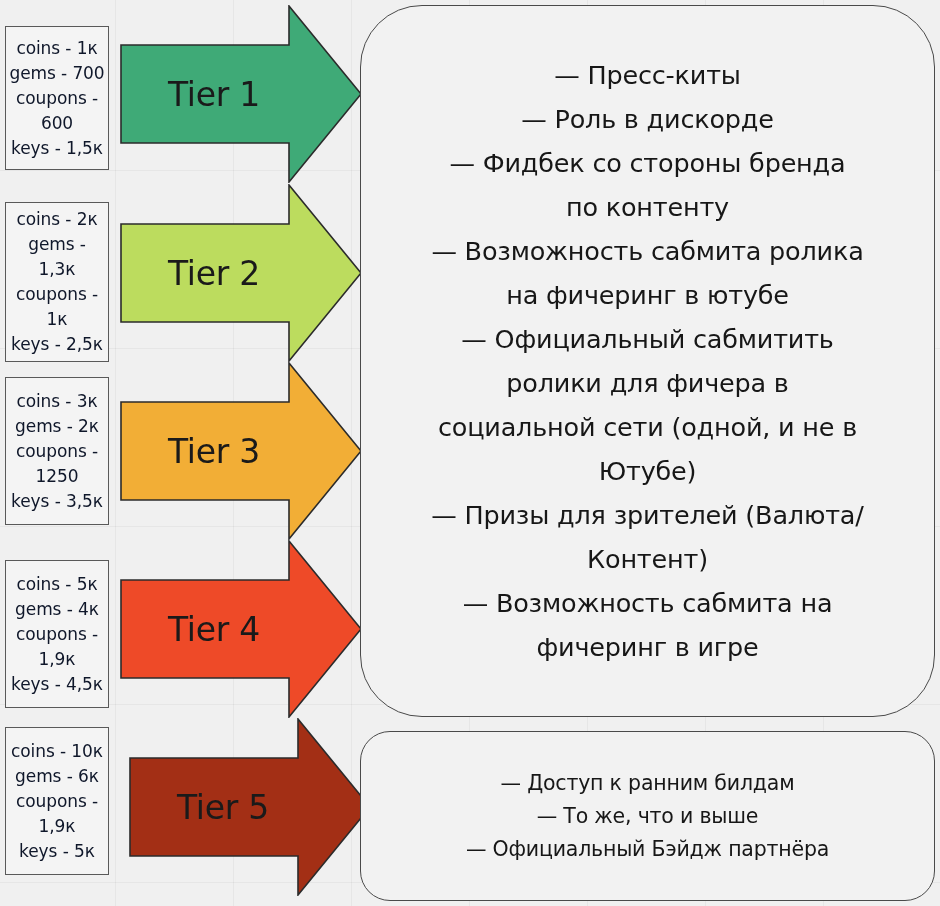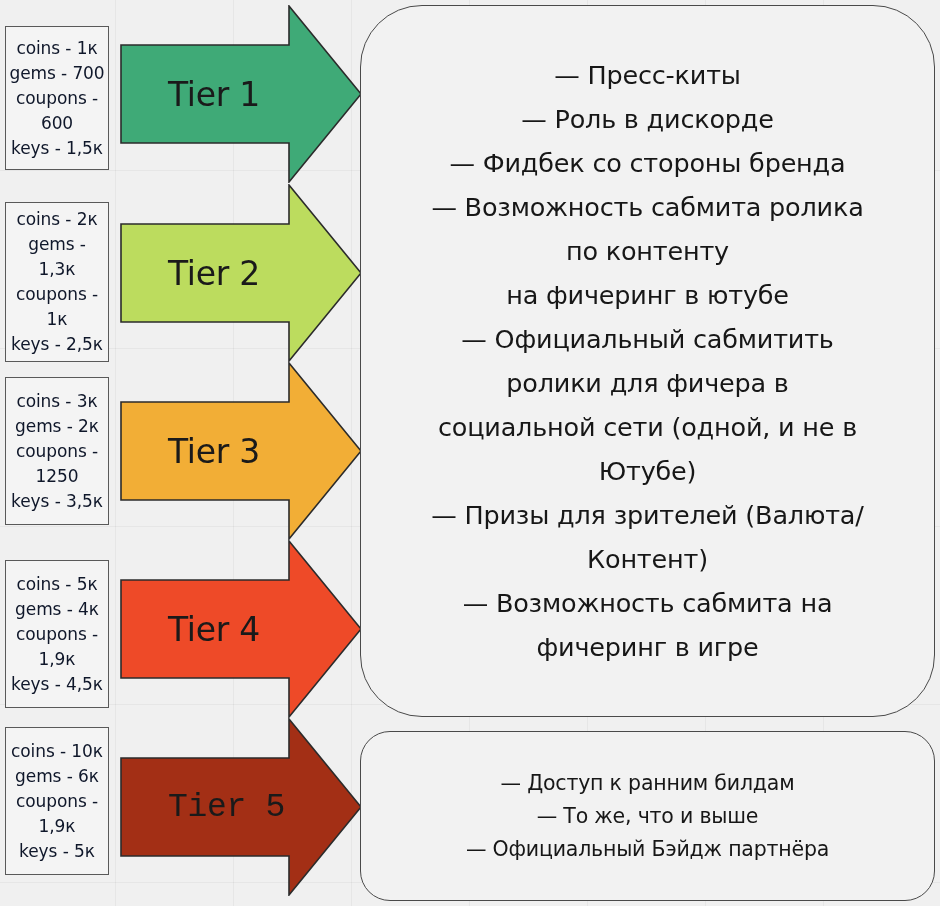--- a/index.html
+++ b/index.html
@@ -174,33 +174,33 @@
     <div class="arrow-label">Tier 3</div>
   </div>
 
   <div class="arrow" style="left:120px; top:540px; width:242px; height:178px;">
     <svg width="242" height="178" viewBox="0 0 242 178">
       <polygon points="1,40 169,40 169,1 241,89 169,177 169,138 1,138" fill="#ee4a28" stroke="#2b2b2b" stroke-width="1.6" stroke-linejoin="miter"></polygon>
     </svg>
     <div class="arrow-label">Tier 4</div>
   </div>
 
-  <div class="arrow" style="left:120px; top:718px; width:242px; height:178px;font-family:Liberation Mono, monospace;">
+  <div class="arrow" style="left:129px; top:718px; width:242px; height:178px;">
     <svg width="242" height="178" viewBox="0 0 242 178">
       <polygon points="1,40 169,40 169,1 241,89 169,177 169,138 1,138" fill="#a32f15" stroke="#2b2b2b" stroke-width="1.6" stroke-linejoin="miter"></polygon>
     </svg>
     <div class="arrow-label">Tier 5</div>
   </div>
 
   <div class="panel" id="panel-main">
     <div class="benefit-line">— Пресс-киты</div>
     <div class="benefit-line">— Роль в дискорде</div>
     <div class="benefit-line">— Фидбек со стороны бренда</div>
+    <div class="benefit-line">по контенту</div>
     <div class="benefit-line">— Возможность сабмита ролика</div>
-    <div class="benefit-line">по контенту</div>
     <div class="benefit-line">на фичеринг в ютубе</div>
     <div class="benefit-line">— Официальный сабмитить</div>
     <div class="benefit-line">ролики для фичера в</div>
     <div class="benefit-line">социальной сети (одной, и не в</div>
     <div class="benefit-line">Ютубе)</div>
     <div class="benefit-line">— Призы для зрителей (Валюта/</div>
     <div class="benefit-line">Контент)</div>
     <div class="benefit-line">— Возможность сабмита на</div>
     <div class="benefit-line">фичеринг в игре</div>
   </div>

